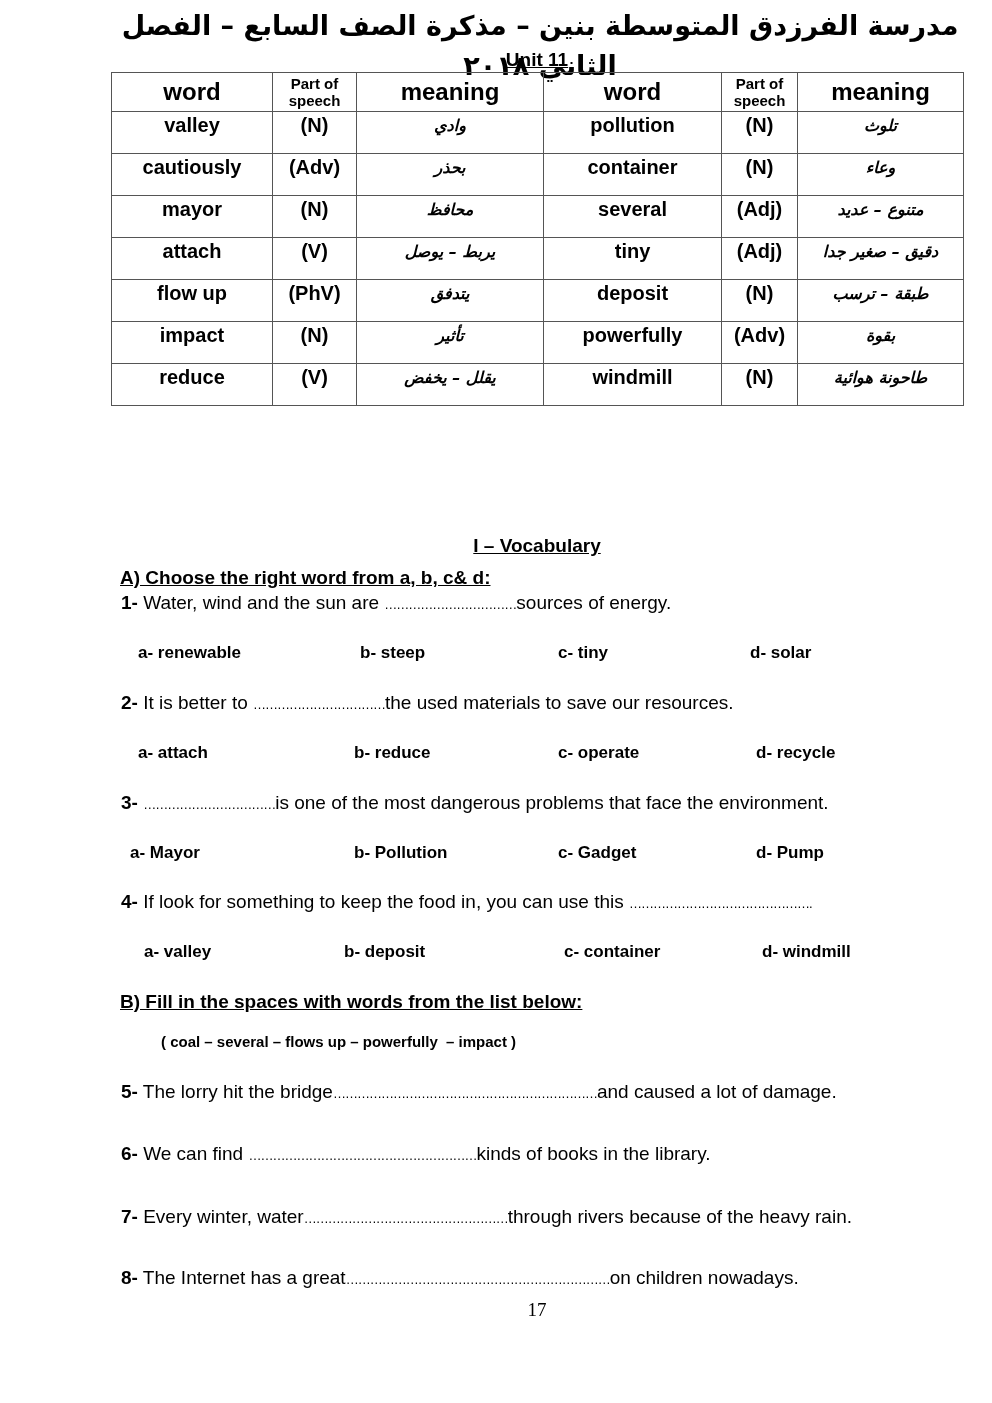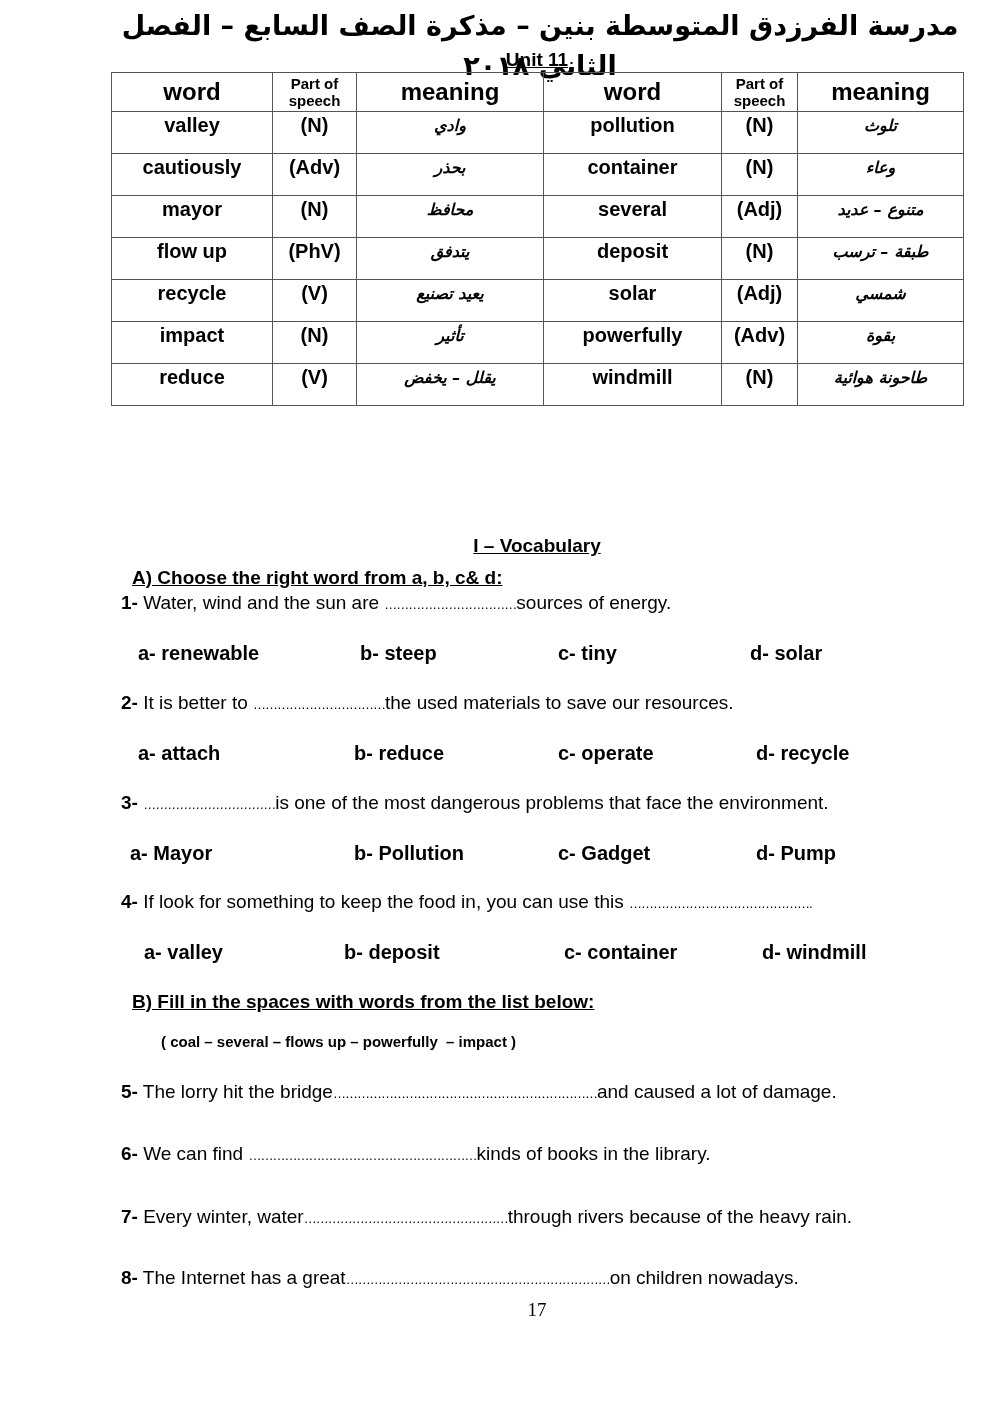--- a/index.html
+++ b/index.html
@@ -25,30 +25,30 @@
   }
   table.vocab th { height: 38px; font-size: 24px; font-weight: bold; line-height: 20px; }
   table.vocab th.pos { font-size: 15px; line-height: 17px; }
   table.vocab td { height: 37px; font-size: 20px; font-weight: bold; vertical-align: top; padding-top: 2px; }
   table.vocab td.ar { font-family: "DejaVu Sans", sans-serif; font-size: 16px; direction: rtl; padding-top: 4px; font-style: italic; }
   .sec-heading {
     position: absolute; left: 0; width: 1074px; text-align: center; top: 534px;
     font-size: 19px; font-weight: bold; text-decoration: underline; line-height: 24px;
   }
   .subheading {
-    position: absolute; left: 132px; font-size: 19px; font-weight: bold;
+    position: absolute; left: 120px; font-size: 19px; font-weight: bold;
     text-decoration: underline; line-height: 24px;
   }
   .q {
     position: absolute; left: 121px; font-size: 19px; line-height: 24px; white-space: nowrap;
   }
   .q .num { font-weight: bold; }
   .dots { letter-spacing: -1px; font-size: 13px; }
   .opt {
-    position: absolute; font-size: 20px; font-weight: bold; line-height: 24px; white-space: nowrap;
+    position: absolute; font-size: 17px; font-weight: bold; line-height: 24px; white-space: nowrap;
   }
   .wordlist {
     position: absolute; left: 161px; top: 1030px; font-size: 15px; font-weight: bold; line-height: 24px;
     white-space: pre;
   }
   .page-num {
     position: absolute; left: 0; width: 1074px; text-align: center; top: 1298px;
     font-family: "Liberation Serif", serif; font-size: 19px; line-height: 24px;
   }
 </style>
@@ -96,34 +96,34 @@
       </tr>
       <tr>
         <td>mayor</td>
         <td>(N)</td>
         <td class="ar">محافظ</td>
         <td>several</td>
         <td>(Adj)</td>
         <td class="ar">متنوع – عديد</td>
       </tr>
       <tr>
+        <td>attach</td>
+        <td>(V)</td>
+        <td class="ar">يربط – يوصل</td>
+        <td>tiny</td>
+        <td>(Adj)</td>
+        <td class="ar">دقيق – صغير جدا</td>
+      </tr>
+      <tr>
         <td>flow up</td>
         <td>(PhV)</td>
         <td class="ar">يتدفق</td>
         <td>deposit</td>
         <td>(N)</td>
         <td class="ar">طبقة – ترسب</td>
-      </tr>
-      <tr>
-        <td>recycle</td>
-        <td>(V)</td>
-        <td class="ar">يعيد تصنيع</td>
-        <td>solar</td>
-        <td>(Adj)</td>
-        <td class="ar">شمسي</td>
       </tr>
       <tr>
         <td>impact</td>
         <td>(N)</td>
         <td class="ar">تأثير</td>
         <td>powerfully</td>
         <td>(Adv)</td>
         <td class="ar">بقوة</td>
       </tr>
       <tr>

